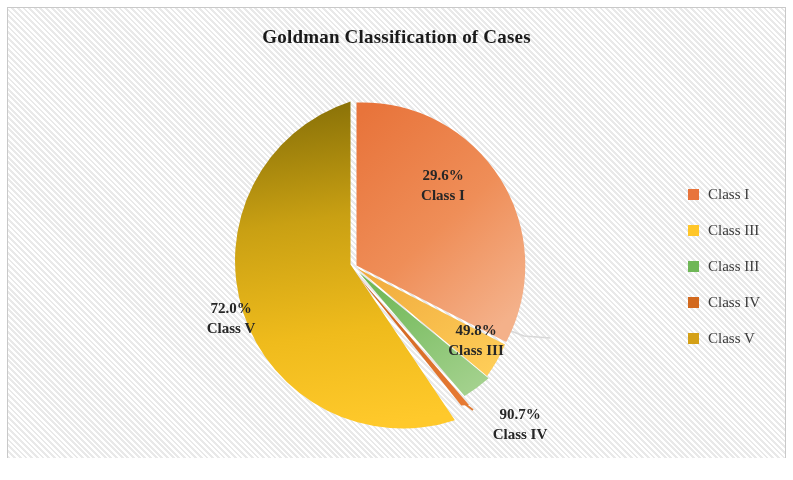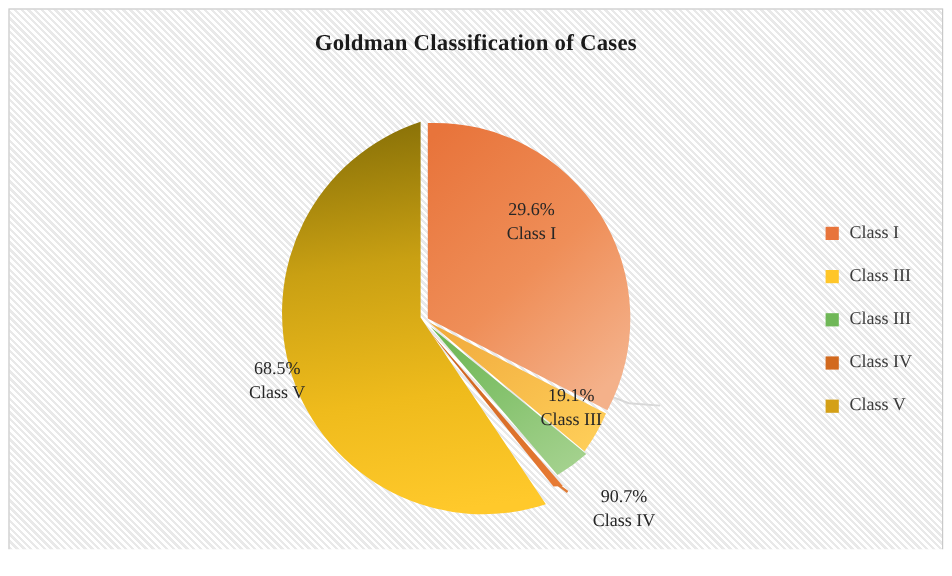--- a/index.html
+++ b/index.html
@@ -61,21 +61,21 @@
     display: block;
     width: 420px;
     height: 350px;
   }
 
   
   .slice-label {
     position: absolute;
     text-align: center;
     font-size: 15px;
-    font-weight: normal;
+    font-weight: bold;
     color: #262626;
     line-height: 1.35;
     white-space: nowrap;
   }
   .slice-label .pct { display: block; }
   .slice-label .name { display: block; }
 
   #label-class-i   { left: 380px; top: 157px; width: 110px; }
   #label-class-v   { left: 168px; top: 290px; width: 110px; }
   #label-class-iii { left: 418px; top: 312px; width: 100px; }
@@ -180,26 +180,26 @@
         <line x1="307" y1="316" x2="315" y2="322" stroke="#E07B34" stroke-width="2"></line>
       </svg>
     </div>
 
     <div class="slice-label" id="label-class-i">
       <span class="pct">29.6%</span>
       <span class="name">Class I</span>
     </div>
 
     <div class="slice-label" id="label-class-v">
-      <span class="pct">68.5%</span>
+      <span class="pct">72.0%</span>
       <span class="name">Class V</span>
     </div>
 
     <div class="slice-label" id="label-class-iii">
-      <span class="pct">19.1%</span>
+      <span class="pct">49.8%</span>
       <span class="name">Class III</span>
     </div>
 
 
     <div class="slice-label" id="label-class-iv">
       <span class="pct">90.7%</span>
       <span class="name">Class IV</span>
     </div>
 
     <div id="legend">

